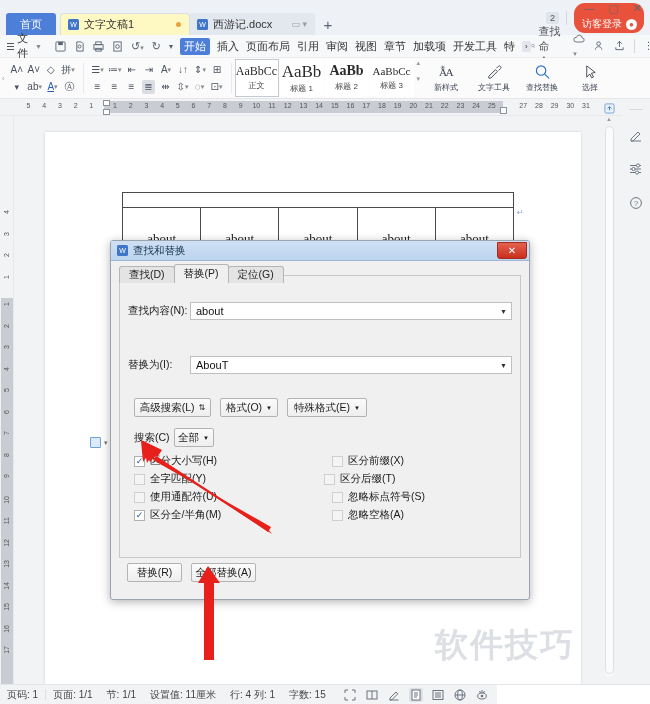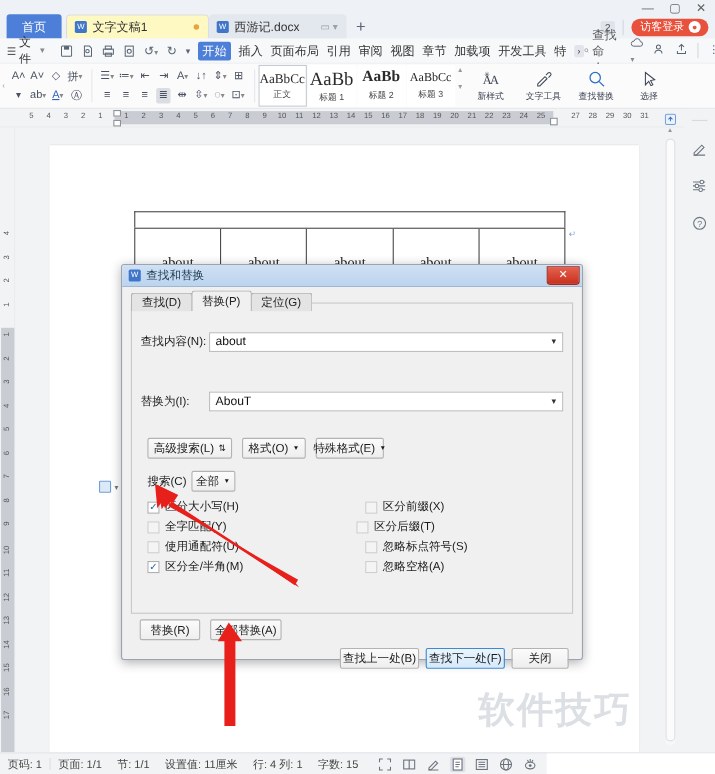--- a/index.html
+++ b/index.html
@@ -46,21 +46,21 @@
   .tab-label { white-space:nowrap; overflow:hidden; }
   .tab-dot { width:5px; height:5px; border-radius:50%; background:#e8a33d; margin-left:auto; }
   .tab-mini { margin-left:auto; display:flex; gap:5px; align-items:center; color:#9aa0a8; font-size:9px;}
   .plus-tab { width:26px; height:22px; display:flex; align-items:center; justify-content:center;
      font-size:15px; color:#5a6472; }
   .tab-right { margin-left:auto; display:flex; align-items:center; gap:7px; padding-right:6px; padding-bottom:2px; }
   .count-badge { background:#dfe3ea; color:#555; font-size:9px; border-radius:2px; padding:1px 4px; }
   .divider-v { width:1px; height:14px; background:#d4d8de; }
   .login-pill {
     background:#e8513c; color:#fff; font-size:10px; border-radius:11px;
-    padding:0 7px 2px 8px; display:flex; align-items:center; gap:4px;
+    padding:14px 7px 2px 8px; display:flex; align-items:center; gap:4px;
   }
   .login-pill .av { width:11px;height:11px;border-radius:50%;background:#fff; color:#e8513c;
      font-size:8px; line-height:11px; text-align:center;}
 
   
   .menurow {
     position:absolute; left:0; top:35px; width:650px; height:23px;
     background:#f7f8fa; display:flex; align-items:center; font-size:11px;
     border-bottom:1px solid #eceef1;
   }
@@ -728,21 +728,21 @@
 
         <div class="fld-row" style="left:14px; top:122px; gap:9px;">
           <span class="btn" style="width:77px;">
             <span>高级搜索(L)</span>
             <span style="font-size:8px;">⇅</span>
           </span>
           <span class="btn" style="width:58px;">
             <span>格式(O)</span>
             <span style="font-size:6px;">▼</span>
           </span>
-          <span class="btn" style="width:62px;">
+          <span class="btn" style="width:80px;">
             <span>特殊格式(E)</span>
             <span style="font-size:6px;">▼</span>
           </span>
         </div>
 
         <div class="fld-row" style="left:14px; top:152px; gap:4px;">
           <span class="fld-label">搜索(C)</span>
           <span class="btn" style="width:40px;">
             <span>全部</span>
             <span style="font-size:6px;">▼</span>
@@ -784,25 +784,20 @@
         </div>
         <div class="cb-row" style="left:212px; top:232px;">
           <span class="cb off"></span>
           <span>忽略空格(A)</span>
         </div>
       </div>
 
       <div class="fld-row" style="left:16px; top:302px; gap:9px;">
         <span class="btn" style="width:55px;">替换(R)</span>
         <span class="btn" style="width:65px;">全部替换(A)</span>
-      </div>
-      <div class="fld-row" style="right:12px; top:568px; gap:6px; left:auto; position:absolute; top:328px;">
-        <span class="btn" style="width:72px;">查找上一处(B)</span>
-        <span class="btn primary" style="width:72px;">查找下一处(F)</span>
-        <span class="btn" style="width:52px;">关闭</span>
       </div>
     </div>
   </div>
 
   <svg class="arrowlayer" viewBox="0 0 650 704">
     <g fill="#e8201b">
       <path d="M268 532 L150 452 L143 462 L141 441 L160 450 L153 460 L271 527 Z"></path>
       <path d="M141 440 L161 450 L150 462 Z"></path>
       <path d="M268 529 L153 454 L147 463 L143 441 L162 450 L156 459 L272 534 Z"></path>
     </g>

